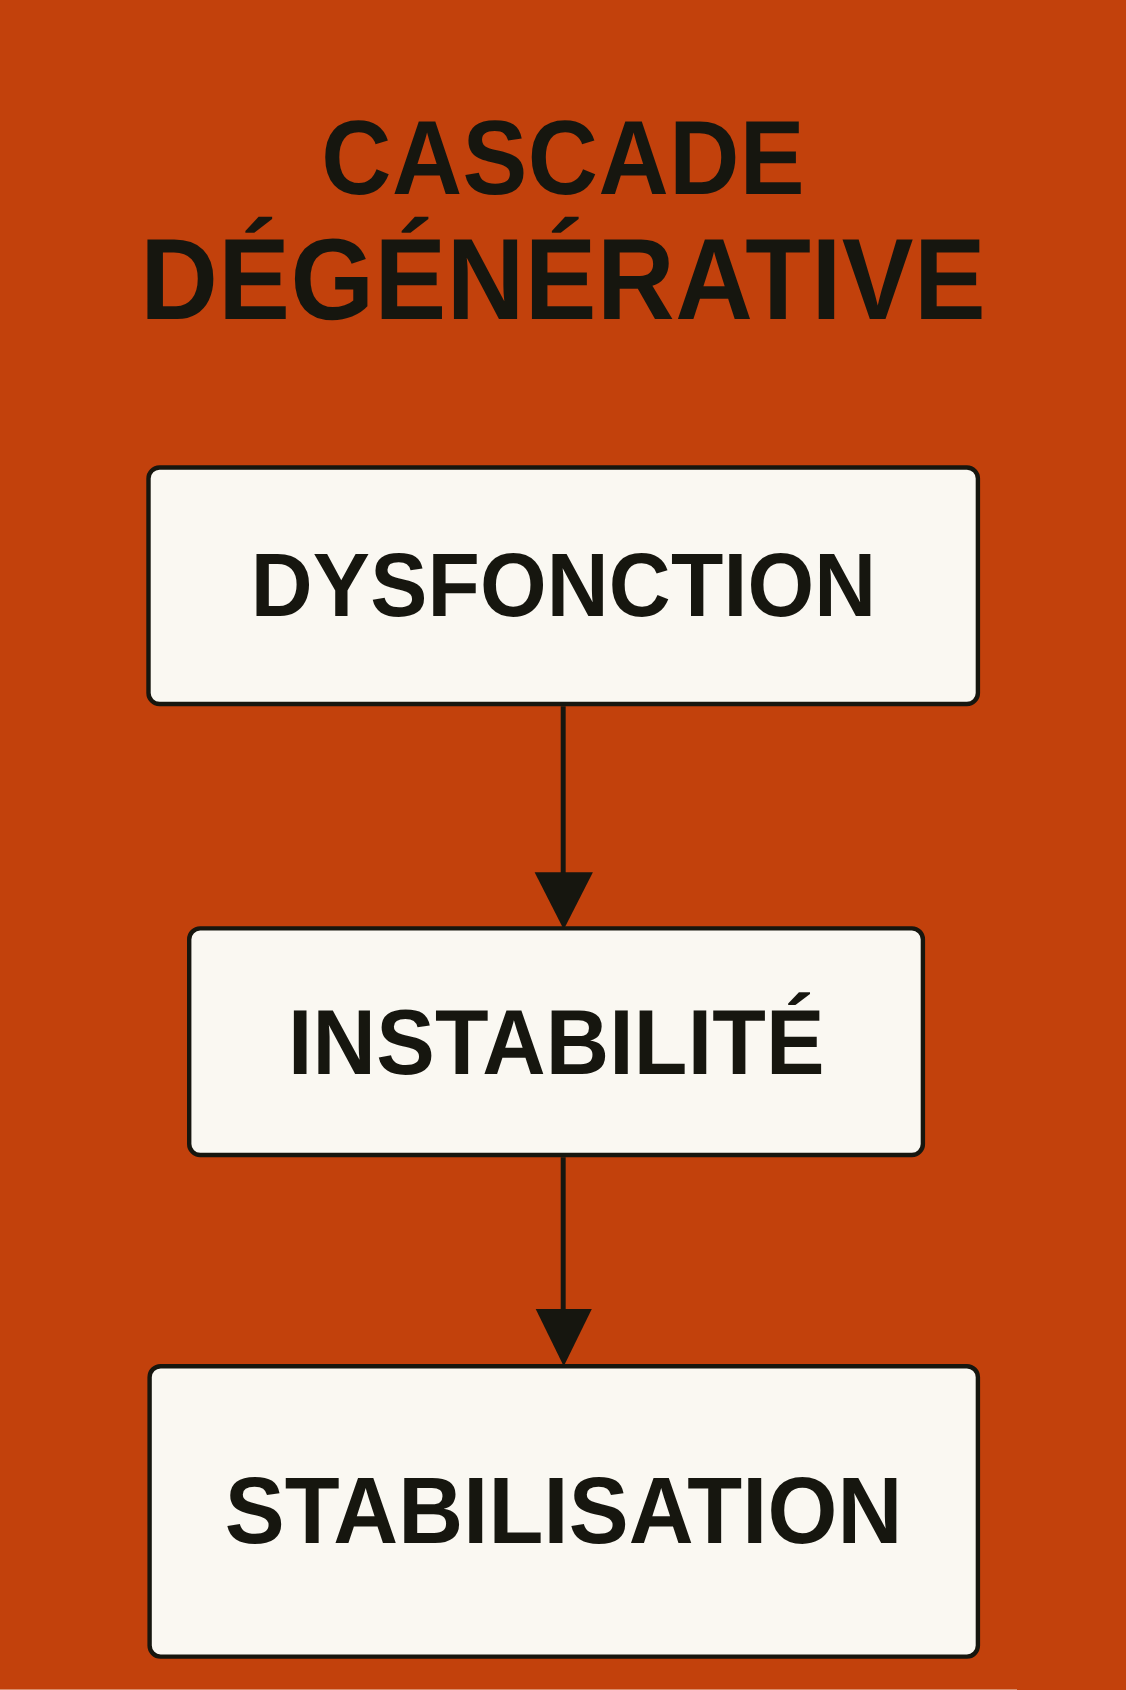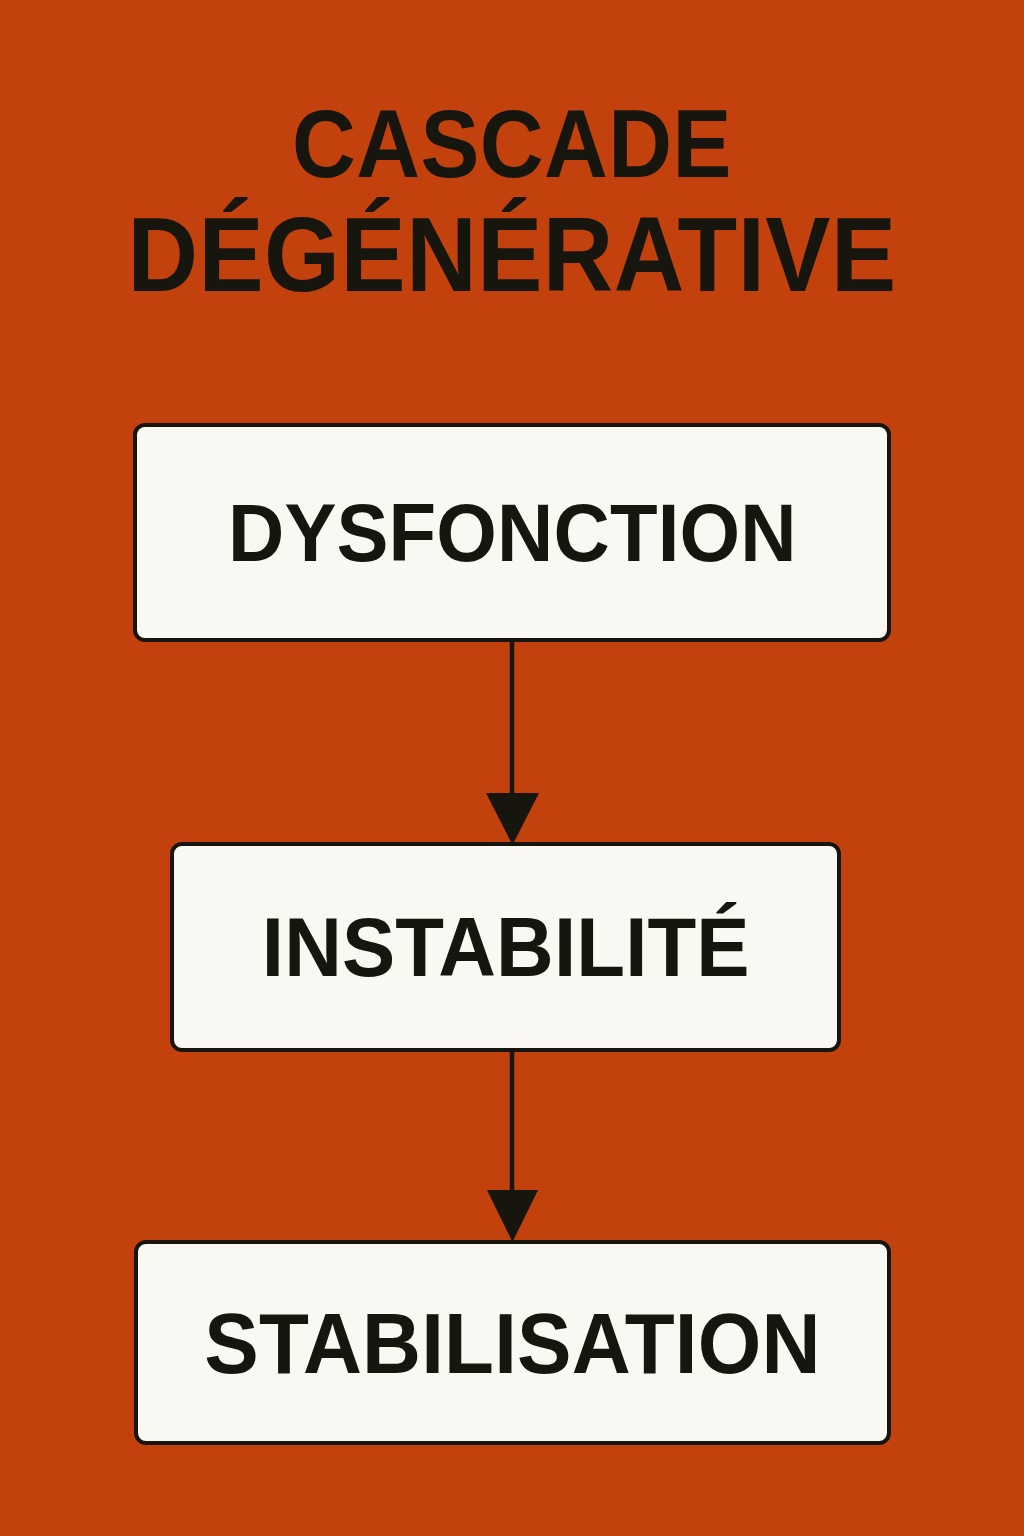--- a/index.html
+++ b/index.html
@@ -101,21 +101,21 @@
 
   #node-2 .node-label {
     font-size: 84px;
     transform: scaleX(0.95);
   }
 
   #node-3 {
     left: 134px;
     top: 1240px;
     width: 757px;
-    height: 205px;
+    height: 268px;
   }
 
   #node-3 .node-label {
     font-size: 86px;
     transform: scaleX(0.95);
   }
 
   
   .connector {
     position: absolute;

